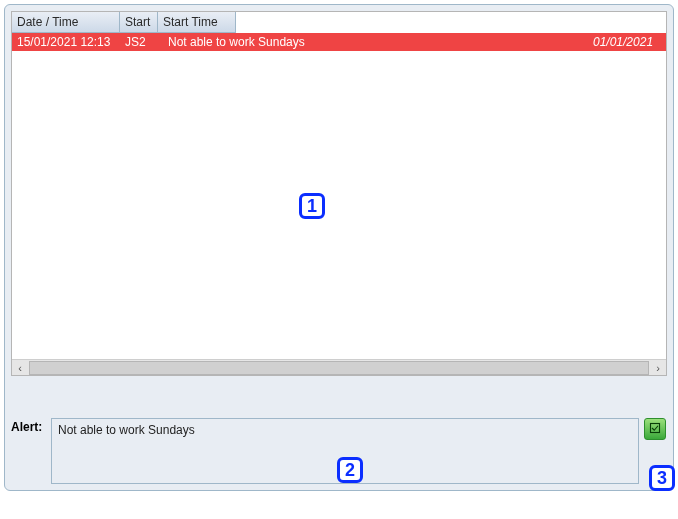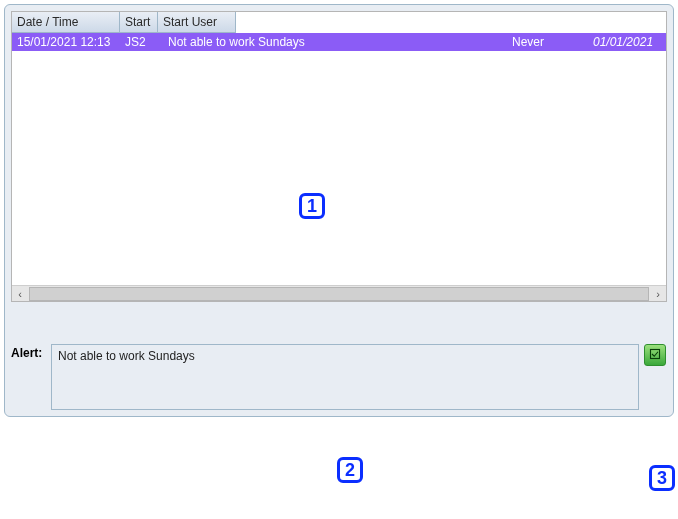--- a/index.html
+++ b/index.html
@@ -11,21 +11,21 @@
     width: 678px;
     height: 519px;
     overflow: hidden;
   }
   .panel {
     border: 1px solid #9fb7c9;
     border-radius: 6px;
     background: #e8edf3;
     padding: 6px;
     width: 670px;
-    height: 413px;
+    height: 487px;
     display: flex;
     flex-direction: column;
     position: relative;
   }
   .table-wrap {
     border: 1px solid #b5b5b5;
     background: #fff;
     flex: 1;
     display: flex;
     flex-direction: column;
@@ -48,21 +48,21 @@
     overflow: hidden;
   }
   .body-area {
     flex: 1;
     overflow: hidden;
     position: relative;
     background: #fff;
   }
   .data-row {
     display: flex;
-    background: #8b5cf6;
+    background: #ef4444;
     color: #fff;
   }
   .data-cell {
     padding: 2px 5px;
     font-size: 12px;
     white-space: nowrap;
     overflow: hidden;
   }
   .col-dt   { width: 108px; }
   .col-user { width: 38px;  }
@@ -161,28 +161,27 @@
 </style>
 </head>
 <body>
 
 <div class="panel">
 
   <div class="table-wrap">
     <div class="header-row">
       <div class="header-cell col-dt">Date / Time</div>
       <div class="header-cell col-user">Start</div>
-      <div class="header-cell col-sd">Start User</div>
+      <div class="header-cell col-sd">Start Time</div>
     </div>
     <div class="body-area">
       <div class="data-row">
         <div class="data-cell col-dt">15/01/2021 12:13</div>
         <div class="data-cell col-user">JS2</div>
         <div class="data-cell col-text data-text">Not able to work Sundays</div>
-        <div class="data-cell col-exp">Never</div>
         <div class="data-cell col-sd data-sd">01/01/2021</div>
       </div>
     </div>
     <div class="hscroll">
       <div class="arrow">‹</div>
       <div class="thumb"></div>
       <div class="arrow">›</div>
     </div>
   </div>
 

